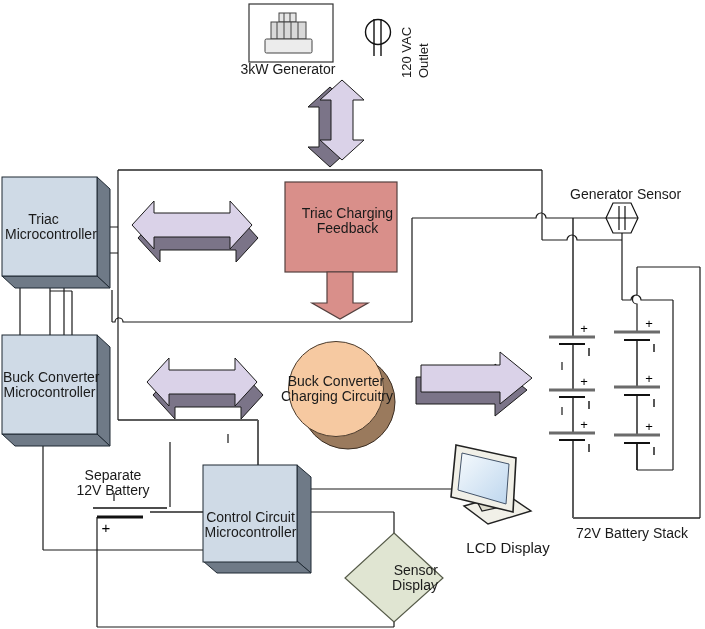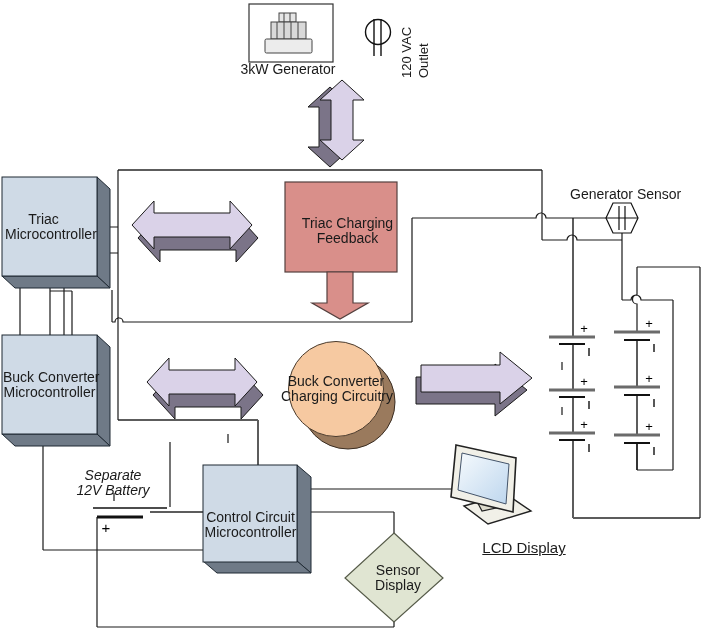--- a/index.html
+++ b/index.html
@@ -155,46 +155,49 @@
 <div class="lbl" style="left:5px;top:212px;width:77px;">
   <span>Triac</span>
   <span>Microcontroller</span>
 </div>
 
 <div class="lbl" style="left:3px;top:370px;width:93px;">
   <span>Buck Converter</span>
   <span>Microcontroller</span>
 </div>
 
-<div class="lbl" style="left:286px;top:216px;width:123px;">
+<div class="lbl" style="left:286px;top:206px;width:123px;">
   <span>Triac Charging</span>
   <span>Feedback</span>
 </div>
 
 <div class="lbl" style="left:281px;top:374px;width:110px;">
   <span>Buck Converter</span>
   <span>Charging Circuitry</span>
 </div>
 
 <div class="lbl" style="left:204px;top:498px;width:93px;margin-top:12px;">
   <span>Control Circuit</span>
   <span>Microcontroller</span>
 </div>
 
-<div class="lbl" style="left:63px;top:468px;width:100px;font-style:italic;">
+<div class="lbl" style="left:63px;top:468px;width:100px;">
   <span>Separate</span>
   <span>12V Battery</span>
 </div>
 
-<div class="lbl" style="left:348px;top:563px;width:100px;">
+<div class="lbl" style="left:338px;top:563px;width:100px;text-align:right;">
   <span>Sensor</span>
   <span>Display</span>
 </div>
 
-<div class="lbl big" style="left:469px;top:539px;width:110px;text-decoration:underline;">
+<div class="lbl big" style="left:453px;top:539px;width:110px;">
   <span>LCD Display</span>
 </div>
 
 <div class="lbl" style="left:570px;top:187px;width:110px;">
   <span>Generator Sensor</span>
 </div>
 
+<div class="lbl" style="left:572px;top:526px;width:120px;">
+  <span>72V Battery Stack</span>
+</div>
 </div>
 
 </body></html>

